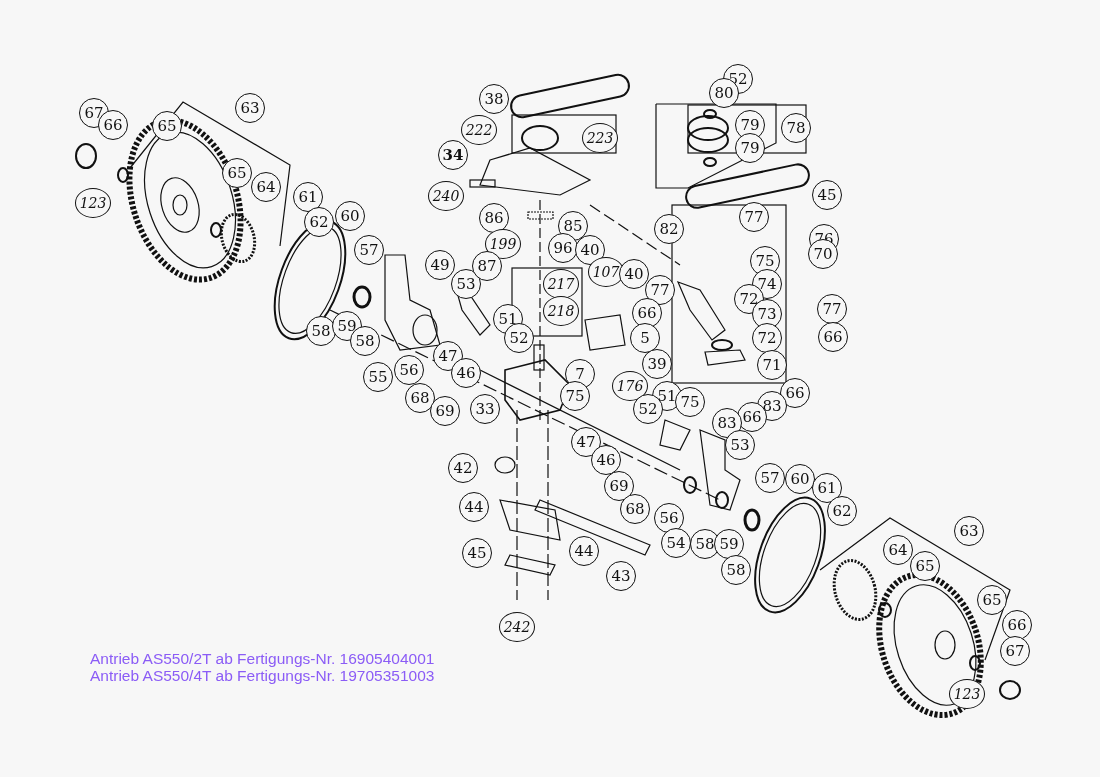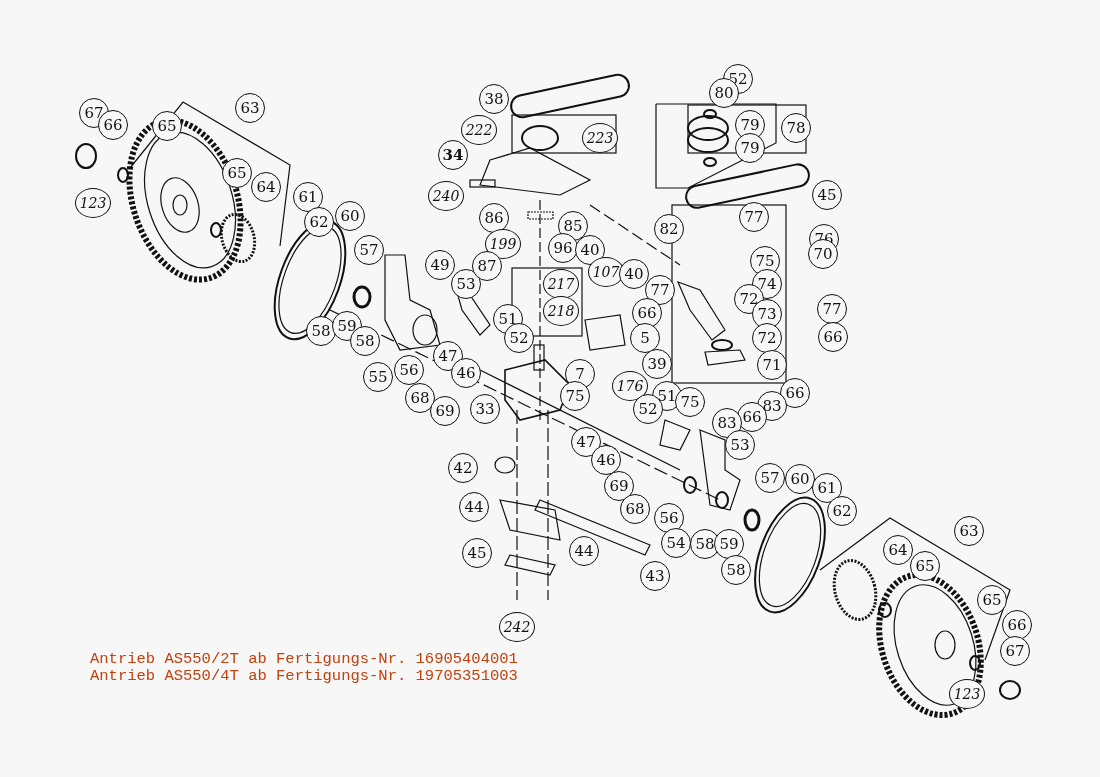--- a/index.html
+++ b/index.html
@@ -9,22 +9,22 @@
   }
   #diagram { position: absolute; left: 0; top: 0; width: 1100px; height: 777px; }
   .callout {
     position: absolute; width: 30px; height: 30px; margin-left: -15px; margin-top: -15px;
     border: 1.3px solid #111; border-radius: 50%; background: #f7f7f7;
     display: flex; align-items: center; justify-content: center;
     font-family: "DejaVu Serif", serif; font-size: 15px; color: #111; box-sizing: border-box;
   }
   .callout.wide { width: 36px; margin-left: -18px; font-size: 14px; font-style: italic; }
   .caption {
-    position: absolute; left: 90px; font-family: Liberation Mono, monospace;
-    font-size: 15.5px; color: #c2410c; white-space: nowrap;
+    position: absolute; left: 90px; font-family: Liberation Sans, sans-serif;
+    font-size: 15.5px; color: #8b5cf6; white-space: nowrap;
   }
 </style>
 </head>
 <body>
 
 <svg id="diagram" viewBox="0 0 1100 777" xmlns="http://www.w3.org/2000/svg">
   <g fill="none" stroke="#111" stroke-width="1.2">
 
     <g>
       <ellipse cx="185" cy="200" rx="52" ry="82" transform="rotate(-18 185 200)" stroke-width="6" stroke-dasharray="3 2"></ellipse>
@@ -196,21 +196,21 @@
     <div class="callout" style="left: 800px; top: 479px;">60</div>
     <div class="callout" style="left: 827px; top: 488px;">61</div>
     <div class="callout" style="left: 842px; top: 511px;">62</div>
     <div class="callout" style="left: 676px; top: 543px;">54</div>
     <div class="callout" style="left: 705px; top: 544px;">58</div>
     <div class="callout" style="left: 729px; top: 544px;">59</div>
     <div class="callout" style="left: 736px; top: 570px;">58</div>
     <div class="callout" style="left: 474px; top: 507px;">44</div>
     <div class="callout" style="left: 584px; top: 551px;">44</div>
     <div class="callout" style="left: 477px; top: 553px;">45</div>
-    <div class="callout" style="left: 655px; top: 576px;">43</div>
+    <div class="callout" style="left: 621px; top: 576px;">43</div>
     <div class="callout wide" style="left: 517px; top: 627px;">242</div>
     <div class="callout" style="left: 969px; top: 531px;">63</div>
     <div class="callout" style="left: 898px; top: 550px;">64</div>
     <div class="callout" style="left: 925px; top: 566px;">65</div>
     <div class="callout" style="left: 992px; top: 600px;">65</div>
     <div class="callout" style="left: 1017px; top: 625px;">66</div>
     <div class="callout" style="left: 1015px; top: 651px;">67</div>
     <div class="callout wide" style="left: 967px; top: 694px;">123</div>
   </div>
 

